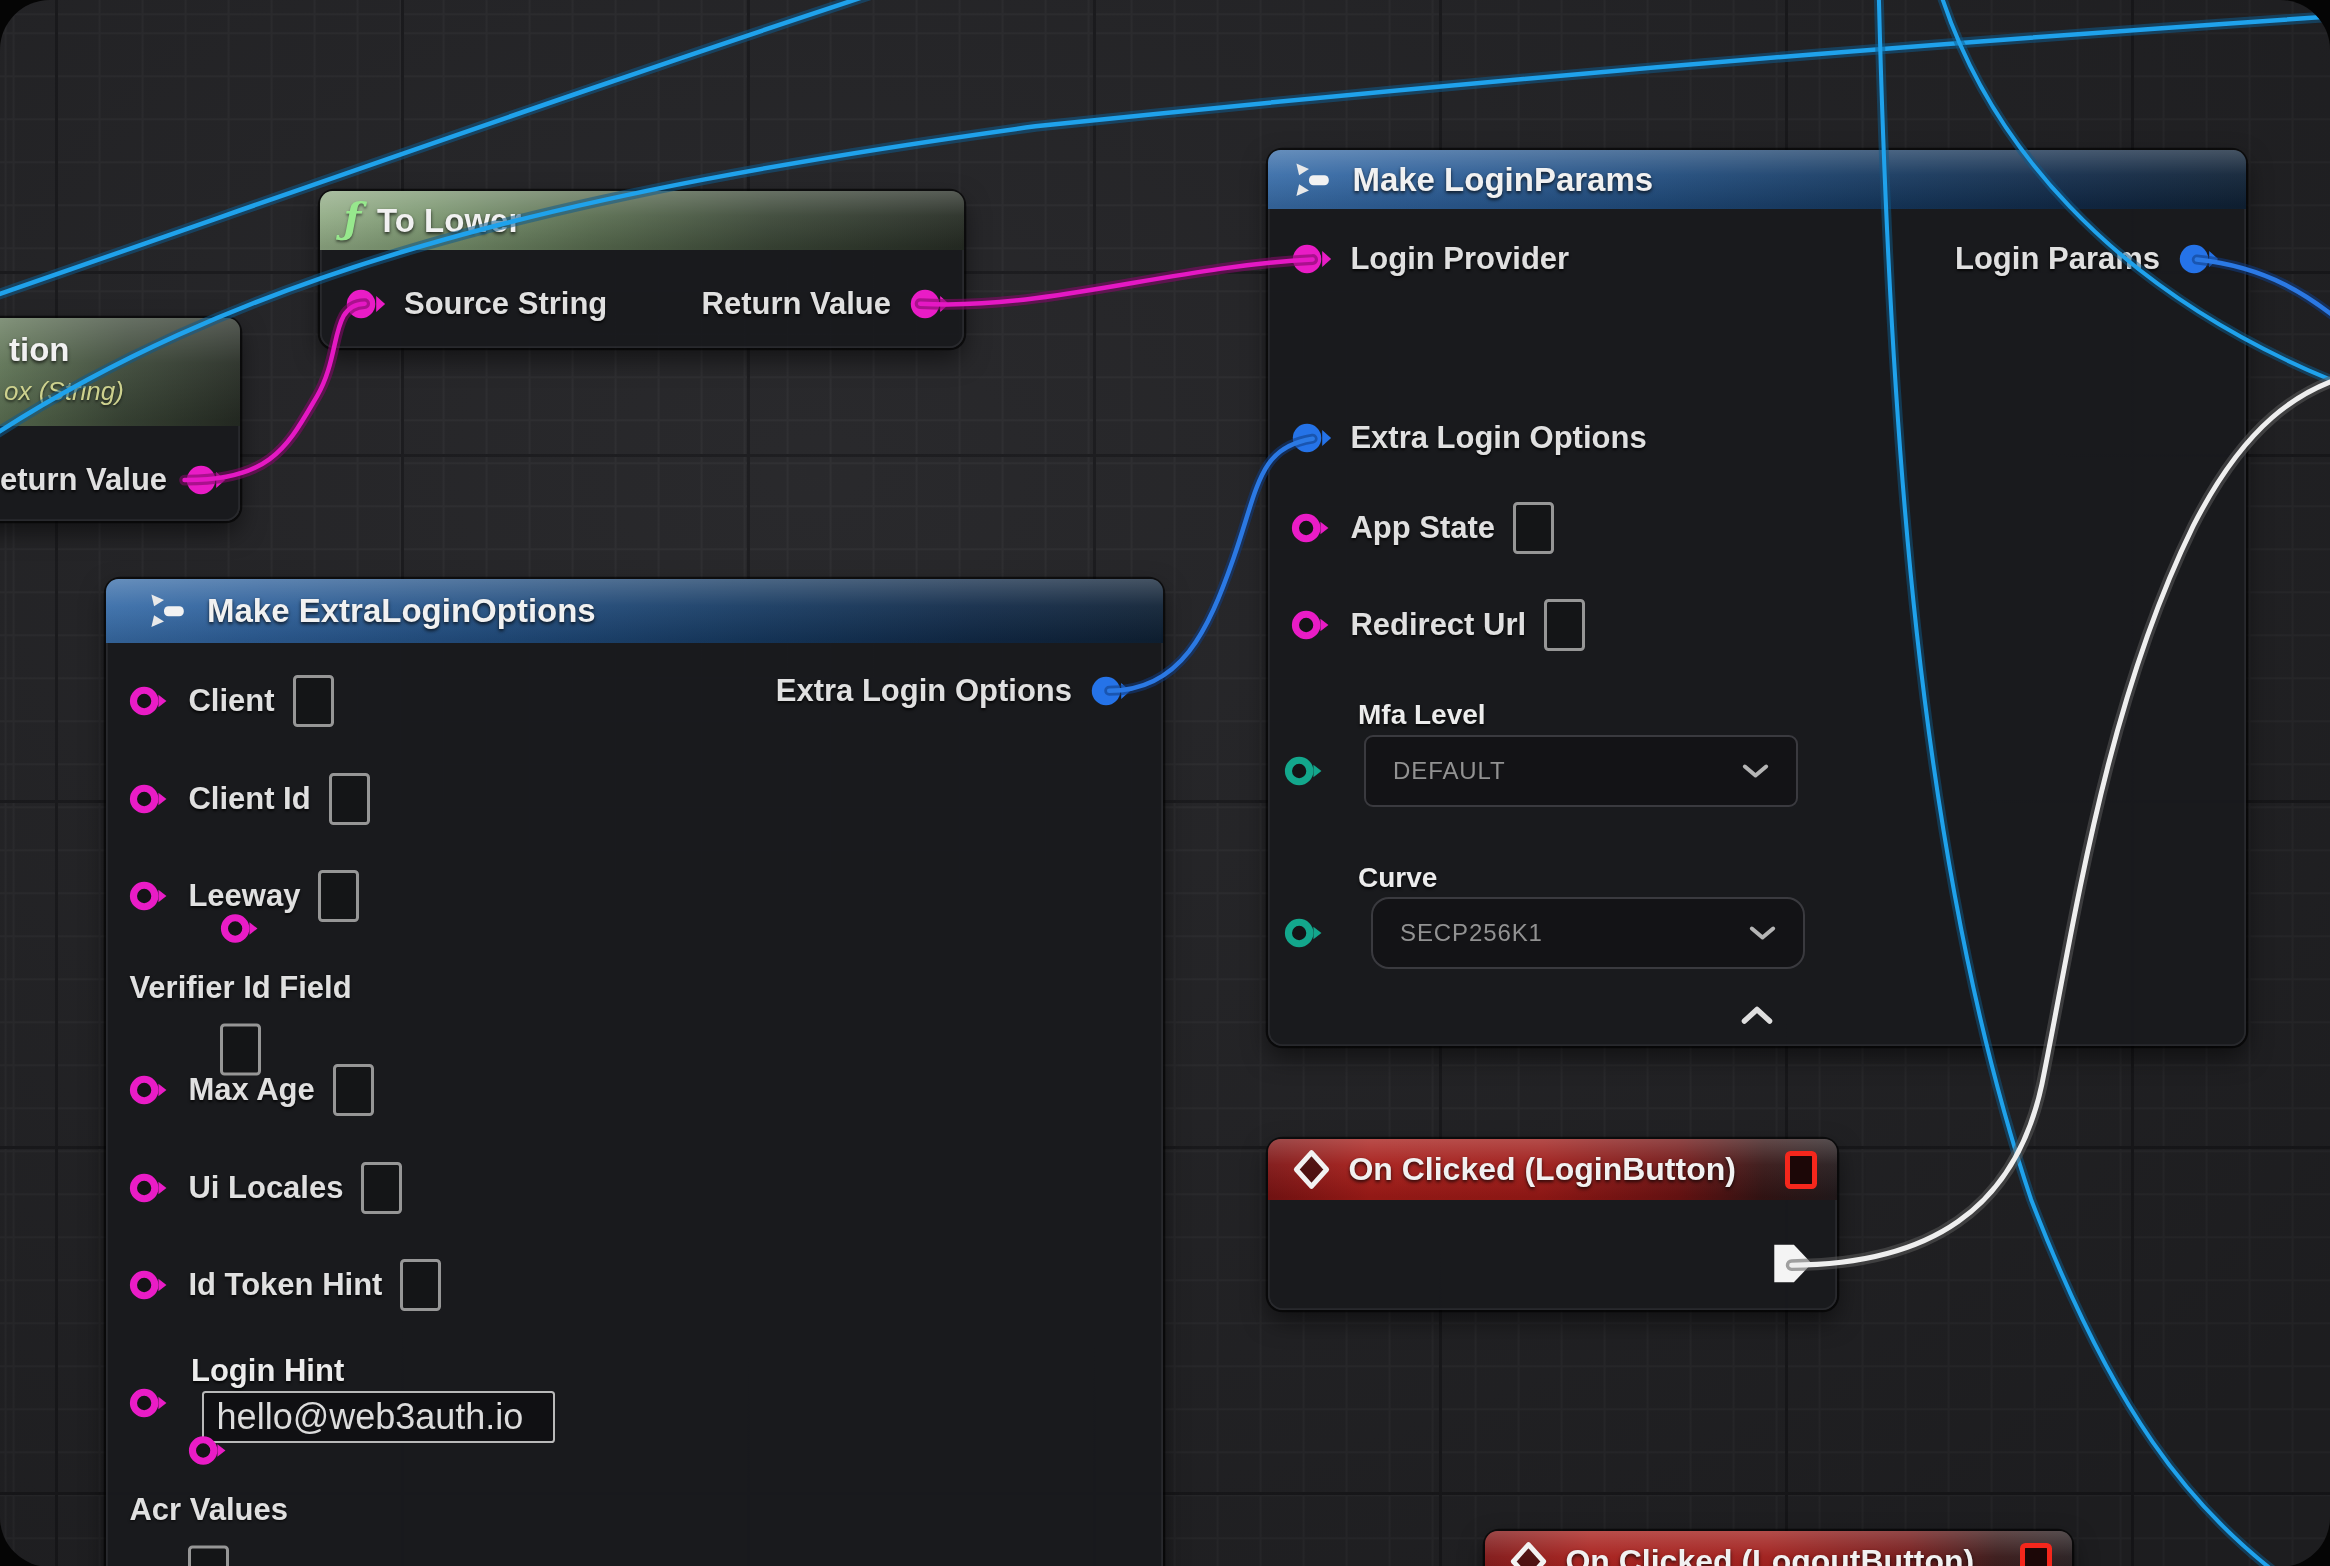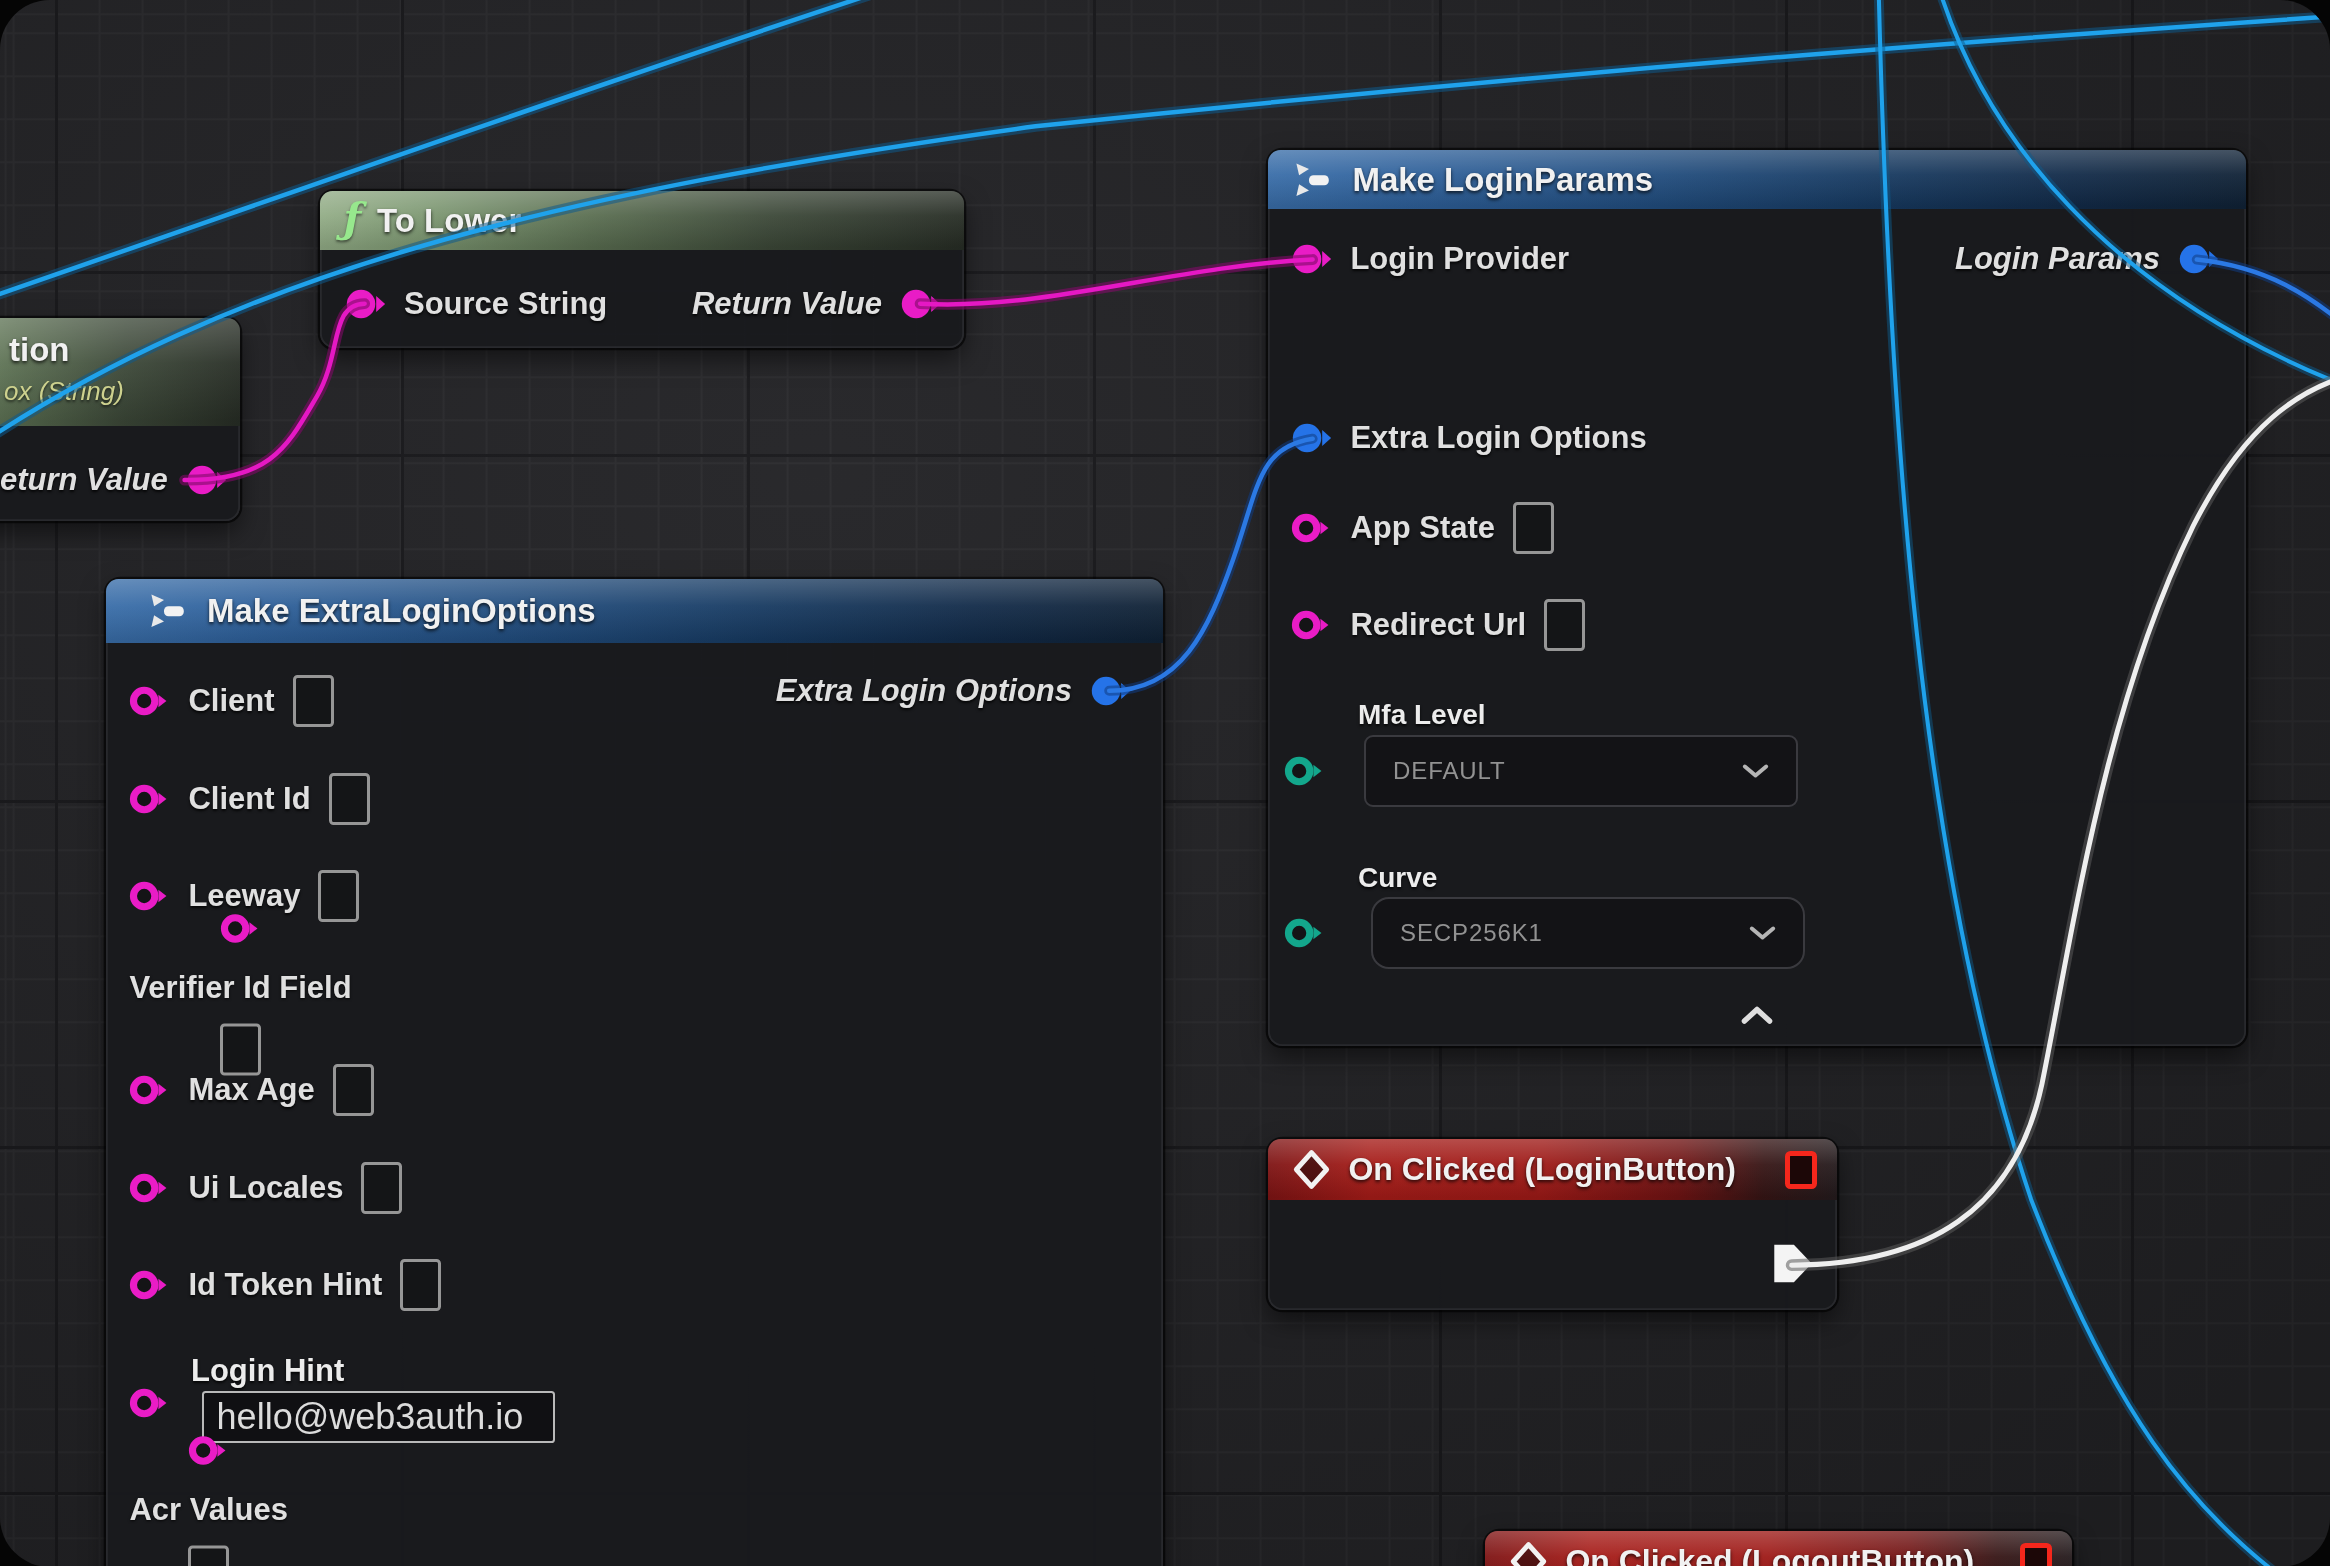--- a/index.html
+++ b/index.html
@@ -32,21 +32,21 @@
 
   
   .pin{display:inline-block;width:41px;height:36px;flex:0 0 41px;}
   .pin svg{width:41px;height:36px;display:block;}
   .pin .c{fill:currentColor;}
   .pin.hollow .c{fill:#141416;stroke:currentColor;stroke-width:8px;}
   .pin .nub{fill:currentColor;}
   .pink{color:#e91cc6;} .blue{color:#2573e8;} .teal{color:#13a78c;}
 
   .prow{position:absolute;display:flex;align-items:center;gap:18px;transform:translateY(-50%);white-space:nowrap;}
-  .prow.out{flex-direction:row;font-style:italic;}
+  .prow.out{flex-direction:row;}
   .plabel{font-size:31px;font-weight:600;color:#e0e0e0;text-shadow:0 1.8px 2.7px rgba(0,0,0,0.8);}
 
   .cbox{display:inline-block;width:41px;height:52px;border:3.6px solid #969696;border-radius:4.5px;
     background:rgba(8,8,8,0.25);box-sizing:border-box;}
 
   .tfield{box-sizing:border-box;width:353px;height:52px;border:2.7px solid #b9b9b9;border-radius:3.6px;
     background:#101013;color:#dcdcdc;font-family:"Liberation Sans",sans-serif;font-size:36px;
     padding:0 12.6px;line-height:47px;}
   input.tfield{outline:none;}
 
@@ -102,21 +102,21 @@
       </div>
       <div class="prow" style="top:113px;left:25px;">
         <span class="pin pink">
           <svg viewBox="0 0 46 40">
               <circle class="c" cx="18" cy="20" r="16"></circle>
               <path class="nub" d="M35 11 L45 20 L35 29 Z"></path>
             </svg>
         </span>
         <span class="plabel">Source String</span>
       </div>
-      <div class="prow out" style="top:113px;right:23px;align-items:flex-end;">
+      <div class="prow out" style="top:113px;right:14px;align-items:flex-end;">
         <span class="plabel">Return Value</span>
         <span class="pin pink">
           <svg viewBox="0 0 46 40">
               <circle class="c" cx="18" cy="20" r="16"></circle>
               <path class="nub" d="M35 11 L45 20 L35 29 Z"></path>
             </svg>
         </span>
       </div>
     </div>
 

